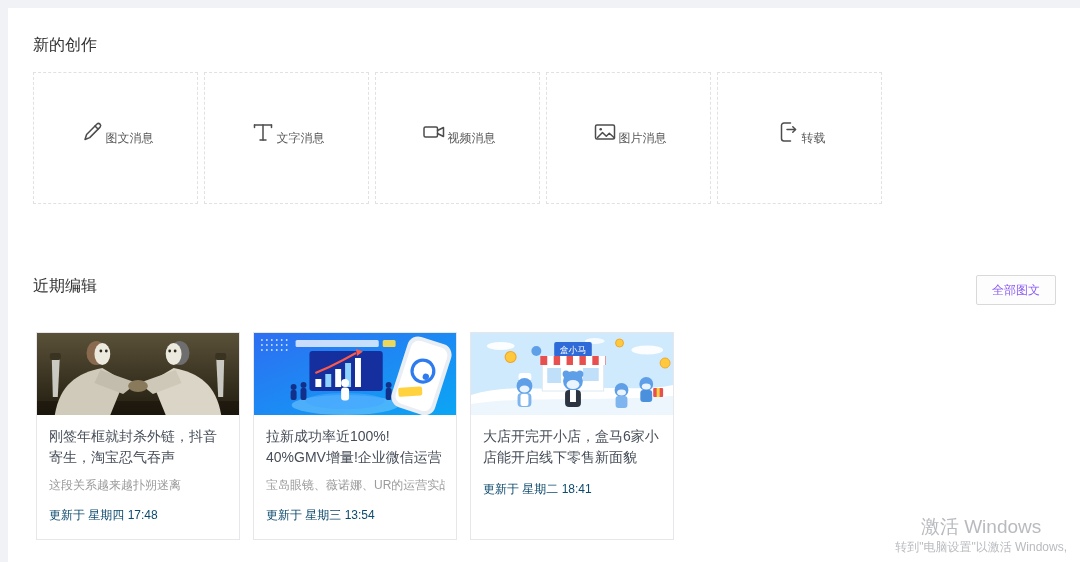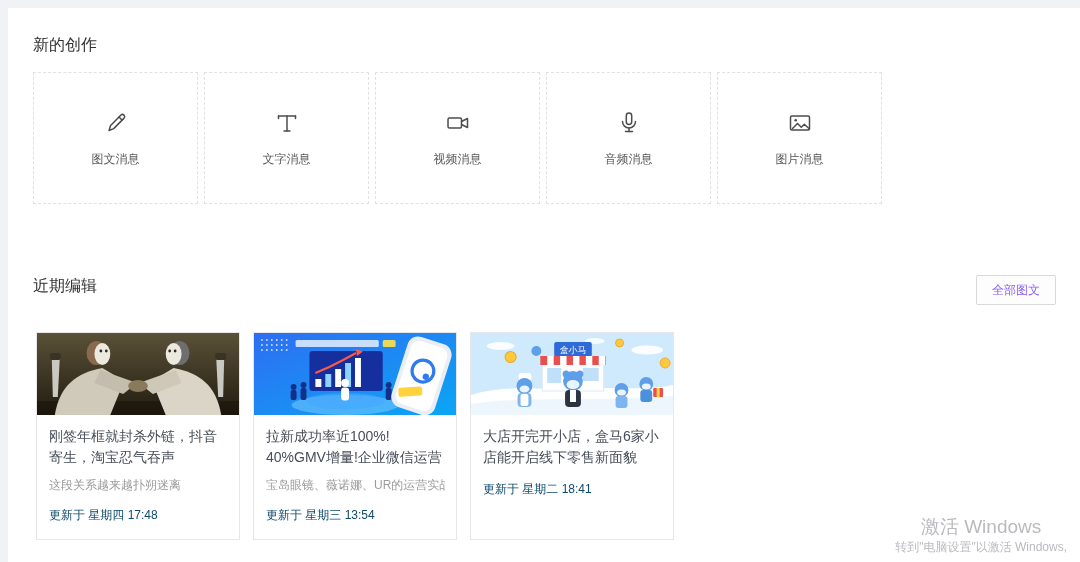--- a/index.html
+++ b/index.html
@@ -8,21 +8,21 @@
   .page { position:relative; width:1080px; height:562px; overflow:hidden; background:#f0f2f6; }
 
   .panel { position:absolute; left:8px; width:1072px; background:#ffffff; }
   .panel-top { top:8px; height:264px; padding:26px 25px 0 25px; }
   .panel-bottom { top:250px; height:312px; padding:25px 24px 0 25px; }
 
   .section-title { font-size:16px; font-weight:400; color:#333333; line-height:22px; }
 
   .create-row { display:flex; gap:6px; margin-top:16px; }
   .create-card { width:165px; height:132px; border:1px dashed #dfe1e5; background:#fff;
-                 display:flex; flex-direction:column; align-items:center; justify-content:center;
+                 display:flex; flex-direction:row; align-items:center; justify-content:center;
                  cursor:pointer; }
   .create-card .cicon { height:30px; display:flex; align-items:center; justify-content:center; margin-bottom:13px; }
   .create-label { font-size:12px; color:#595959; }
 
   .section-header { display:flex; align-items:flex-start; justify-content:space-between; }
   .btn-all { font-size:12px; color:#8b5cf6; background:#fdfdfd; border:1px solid #d9d9d9;
              border-radius:2px; padding:7px 15px; cursor:pointer; line-height:14px; }
 
   .article-row { display:flex; gap:13px; margin-top:27px; margin-left:3px; }
   .article-card { width:204px; background:#fff; border:1px solid #e7e7eb; cursor:pointer; }
@@ -73,43 +73,42 @@
       <div class="create-card">
         <span class="cicon">
           <svg width="28" height="28" viewBox="0 0 28 28" fill="none" stroke="#4c4c4c" stroke-width="1.5" stroke-linecap="round" stroke-linejoin="round">
             <rect x="4" y="9" width="13.5" height="10" rx="1.5"></rect>
             <path d="M17.5 12.5l6-3v9l-6-3"></path>
           </svg>
         </span>
         <span class="create-label">视频消息</span>
       </div>
 
-      <div class="create-card">
-        <span class="cicon">
-          <svg width="28" height="28" viewBox="0 0 28 28" fill="none" stroke="#4c4c4c" stroke-width="1.5" stroke-linecap="round" stroke-linejoin="round">
-            <rect x="11.3" y="4" width="5.4" height="11.5" rx="2.7"></rect>
-            <path d="M7.5 12.5a6.5 6.5 0 0 0 13 0"></path>
-            <path d="M14 19v3.5"></path>
-              <path d="M10.5 22.5h7"></path>
-          </svg>
-        </span>
-        <span class="create-label">音频消息</span>
-      </div>
 
       <div class="create-card">
         <span class="cicon">
           <svg width="28" height="28" viewBox="0 0 28 28" fill="none" stroke="#4c4c4c" stroke-width="1.5" stroke-linecap="round" stroke-linejoin="round">
             <rect x="4.5" y="7" width="19" height="14" rx="1.5"></rect>
             <circle cx="9.7" cy="11.2" r="1.3" fill="#4c4c4c" stroke="none"></circle>
             <path d="M6.5 19.5l5-5 3.8 3.8 3-3 5.2 4.7"></path>
           </svg>
         </span>
         <span class="create-label">图片消息</span>
       </div>
 
+      <div class="create-card">
+        <span class="cicon">
+          <svg width="28" height="28" viewBox="0 0 28 28" fill="none" stroke="#4c4c4c" stroke-width="1.5" stroke-linecap="round" stroke-linejoin="round">
+            <path d="M16.5 5H10a2.5 2.5 0 0 0-2.5 2.5v13A2.5 2.5 0 0 0 10 23h6.5"></path>
+            <path d="M13 11.5h8.5"></path>
+            <path d="M18.8 8.8l2.7 2.7-2.7 2.7"></path>
+          </svg>
+        </span>
+        <span class="create-label">转载</span>
+      </div>
 
     </div>
   </section>
 
   <section class="panel panel-bottom">
     <div class="section-header">
       <h2 class="section-title">近期编辑</h2>
       <button class="btn-all">全部图文</button>
     </div>
 

